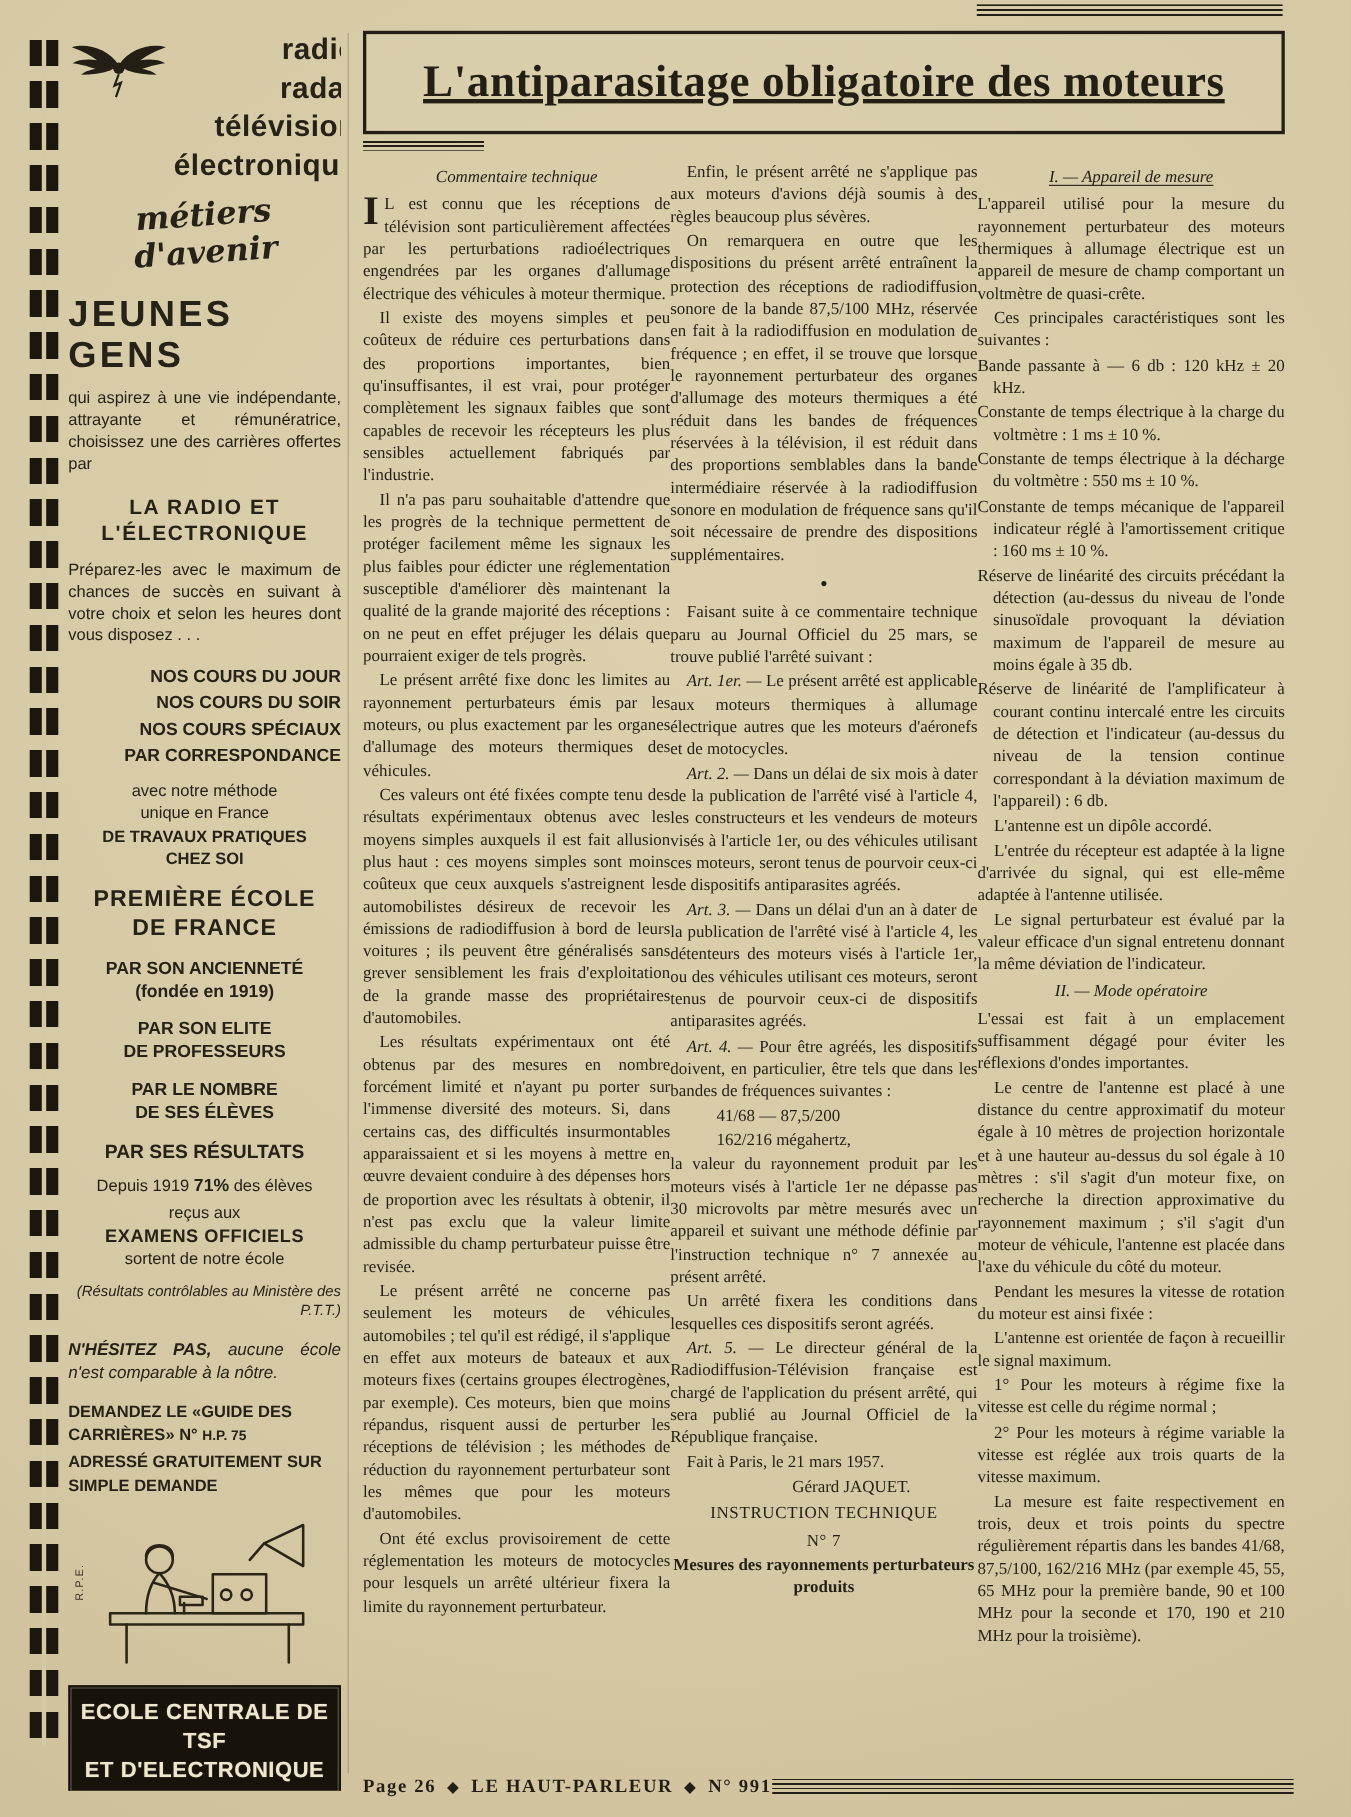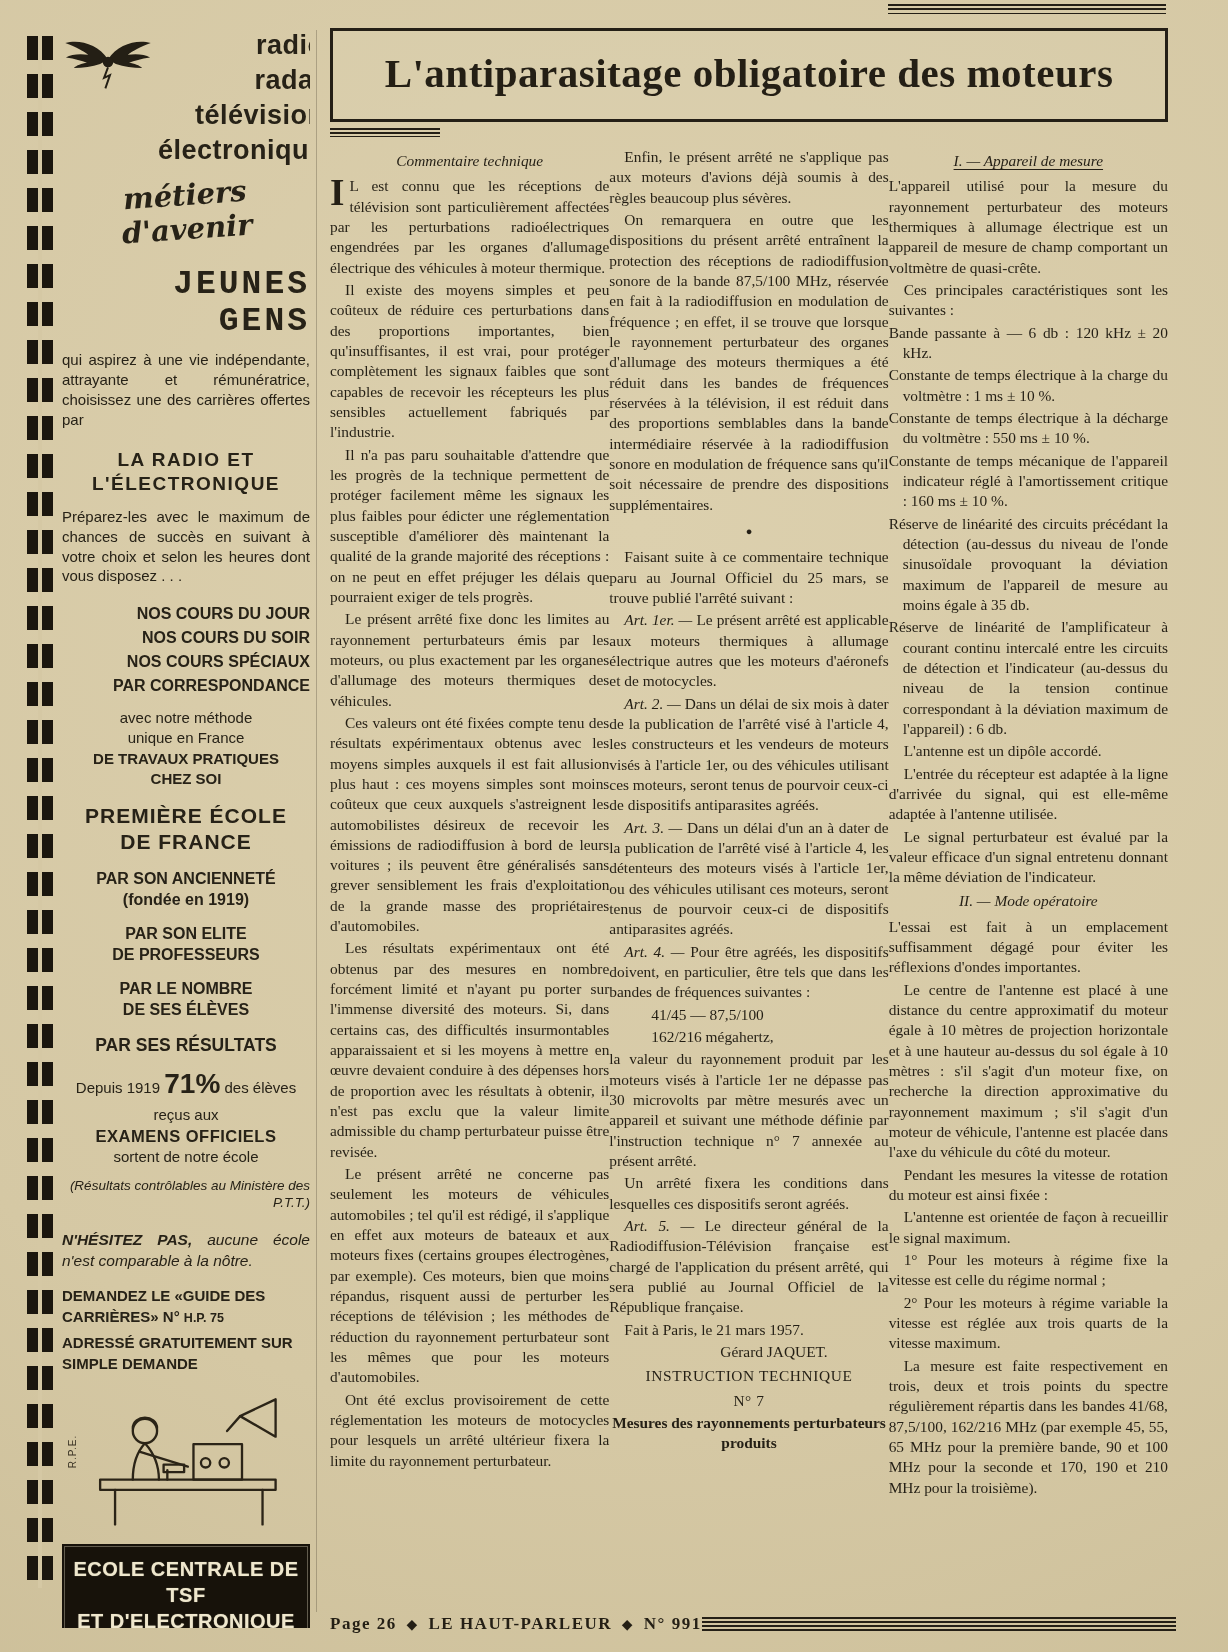--- a/index.html
+++ b/index.html
@@ -34,31 +34,31 @@
     overflow:hidden;
   }
   .logo-row { display:flex; align-items:flex-start; gap:4px; }
   .wings { flex:0 0 auto; margin-top:6px; }
   .brand { flex:1; text-align:right; }
   .brand-word { font-weight:700; font-size:27px; line-height:1.3; letter-spacing:0.5px; }
   .script {
     font-family:"DejaVu Serif",serif; font-style:italic; font-weight:700;
     font-size:29px; transform:rotate(-4deg); text-align:center; margin:10px 0 4px;
   }
-  .jeunes { font-weight:700; font-size:33px; letter-spacing:3px; text-align:right; margin:16px 0 10px;font-family:Liberation Mono, monospace; }
+  .jeunes { font-weight:700; font-size:33px; letter-spacing:3px; text-align:left; margin:16px 0 10px; }
   .ad-p { font-size:15px; line-height:1.32; text-align:justify; margin-bottom:8px; }
   .emph { font-weight:700; font-size:19px; line-height:1.3; letter-spacing:1.5px; text-align:center; margin:10px 0; }
   .courses { font-weight:700; font-size:16px; line-height:1.5; margin:8px 0 10px;text-align:right; }
   .ctrline { text-align:center; font-size:15px; line-height:1.35; }
   .ctrline.b { font-weight:700; }
   .first { font-weight:700; font-size:21px; line-height:1.22; letter-spacing:1px; text-align:center; margin:14px 0 8px; }
   .claim { text-align:center; font-weight:700; font-size:16px; line-height:1.28; margin:7px 0; }
   .claim.big { font-size:17.5px; }
   .results { text-align:center; font-size:15px; margin:4px 0 2px; }
-  .results .pct { font-weight:700; font-size:28px; }
+  .results .pct { font-weight:700; font-size:16px; }
   .exams { text-align:center; font-weight:700; font-size:16.5px; letter-spacing:0.5px; margin:2px 0; }
   .exams-post { text-align:center; font-size:15px; margin-bottom:6px; }
   .note { text-align:right; font-style:italic; font-size:13.5px; line-height:1.3; margin:6px 0 12px; }
   .hesit { font-style:italic; font-size:15.5px; line-height:1.35; margin:6px 0 14px; text-align:justify; }
   .hesit b { font-style:italic; font-weight:700; }
   .guide { font-weight:700; font-size:15px; line-height:1.4; margin-bottom:4px; }
   .guide .ref { font-size:12.5px; }
   .illus-wrap { position:relative; text-align:center; margin:12px 0 10px; }
   .artist-sig {
     position:absolute; left:-6px; top:56px; font-size:10px; letter-spacing:1px;
@@ -77,21 +77,21 @@
   .deco-top {
     position:absolute; top:-24px; right:2px; width:278px; height:13px;
     background: repeating-linear-gradient(to bottom, #241f16 0 1.6px, transparent 1.6px 4.4px);
   }
   .title-box {
     border:3px solid #241f16; text-align:center; padding:18px 8px 22px;
     background: rgba(255,255,255,0.04);
   }
   .title {
     font-family:"Liberation Serif","DejaVu Serif",serif;
-    font-weight:700; font-size:41px; letter-spacing:0.5px; white-space:nowrap;
+    font-weight:700; font-size:41px; letter-spacing:0.5px; white-space:nowrap;text-decoration:underline;
   }
   .deco-under {
     width:110px; height:9px; margin:6px 0 10px;
     background: repeating-linear-gradient(to bottom, #241f16 0 1.6px, transparent 1.6px 4.2px);
   }
   .cols { display:flex; height:1412px; overflow:hidden; }
   .col { flex:1; font-size:15.4px; line-height:1.32; hyphens:auto; }
   .para { text-align:justify; text-indent:15px; margin:0 0 2px; }
   .para .lead { font-style:italic; }
   .ni { text-indent:0; }
@@ -263,21 +263,21 @@
         </section>
       <section class="col">
           <p class="para">Enfin, le présent arrêté ne s'applique pas aux moteurs d'avions déjà soumis à des règles beaucoup plus sévères.</p>
           <p class="para">On remarquera en outre que les dispositions du présent arrêté entraînent la protection des réceptions de radiodiffusion sonore de la bande 87,5/100 MHz, réservée en fait à la radiodiffusion en modulation de fréquence ; en effet, il se trouve que lorsque le rayonnement perturbateur des organes d'allumage des moteurs thermiques a été réduit dans les bandes de fréquences réservées à la télévision, il est réduit dans des proportions semblables dans la bande intermédiaire réservée à la radiodiffusion sonore en modulation de fréquence sans qu'il soit nécessaire de prendre des dispositions supplémentaires.</p>
           <p class="para sep">●</p>
           <p class="para">Faisant suite à ce commentaire technique paru au Journal Officiel du 25 mars, se trouve publié l'arrêté suivant :</p>
           <p class="para"><i class="lead">Art. 1er. — </i>Le présent arrêté est applicable aux moteurs thermiques à allumage électrique autres que les moteurs d'aéronefs et de motocycles.</p>
           <p class="para"><i class="lead">Art. 2. — </i>Dans un délai de six mois à dater de la publication de l'arrêté visé à l'article 4, les constructeurs et les vendeurs de moteurs visés à l'article 1er, ou des véhicules utilisant ces moteurs, seront tenus de pourvoir ceux-ci de dispositifs antiparasites agréés.</p>
           <p class="para"><i class="lead">Art. 3. — </i>Dans un délai d'un an à dater de la publication de l'arrêté visé à l'article 4, les détenteurs des moteurs visés à l'article 1er, ou des véhicules utilisant ces moteurs, seront tenus de pourvoir ceux-ci de dispositifs antiparasites agréés.</p>
           <p class="para"><i class="lead">Art. 4. — </i>Pour être agréés, les dispositifs doivent, en particulier, être tels que dans les bandes de fréquences suivantes :</p>
-          <p class="para ind2">41/45 — 87,5/100</p>
+          <p class="para ind2">41/68 — 87,5/200</p>
           <p class="para ind2">162/216 mégahertz,</p>
           <p class="para ni">la valeur du rayonnement produit par les moteurs visés à l'article 1er ne dépasse pas 30 microvolts par mètre mesurés avec un appareil et suivant une méthode définie par l'instruction technique n° 7 annexée au présent arrêté.</p>
           <p class="para">Un arrêté fixera les conditions dans lesquelles ces dispositifs seront agréés.</p>
           <p class="para"><i class="lead">Art. 5. — </i>Le directeur général de la Radiodiffusion-Télévision française est chargé de l'application du présent arrêté, qui sera publié au Journal Officiel de la République française.</p>
           <p class="para">Fait à Paris, le 21 mars 1957.</p>
           <p class="para sign">Gérard JAQUET.</p>
           <p class="para ctr caps">INSTRUCTION TECHNIQUE</p>
           <p class="para ctr caps">N° 7</p>
           <p class="para ctr b ni">Mesures des rayonnements perturbateurs produits</p>
         </section>

